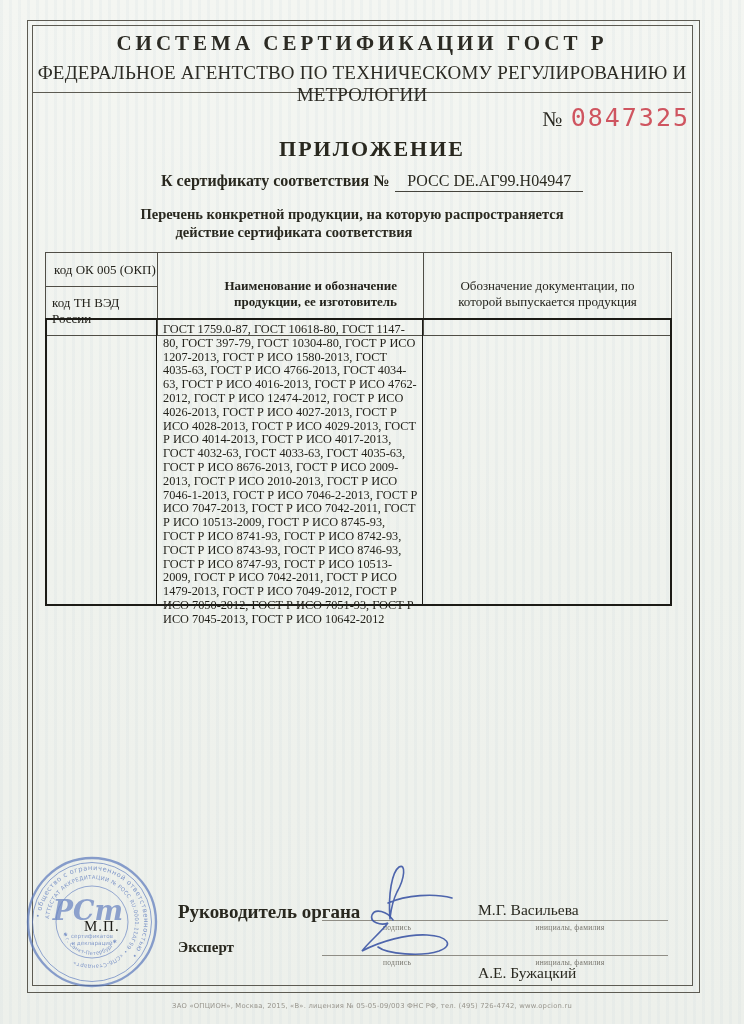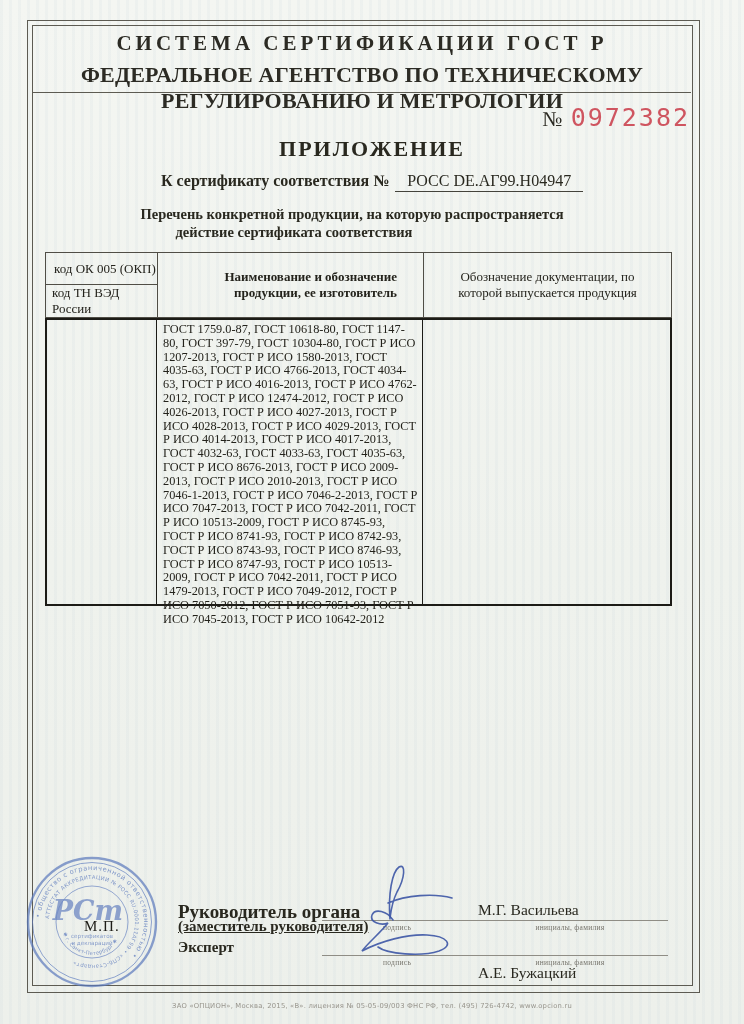--- a/index.html
+++ b/index.html
@@ -16,38 +16,38 @@
   }
   .abs { position:absolute; }
 
   
   .frame-outer { left:27px; top:20px; width:671px; height:971px; border:1.6px solid #5d5b52; }
   .frame-inner { left:32px; top:25px; width:659px; height:959px; border:1.1px solid #5d5b52; }
   .header-divider { left:33px; top:92px; width:658px; height:0; border-top:1.4px solid #5d5b52; }
 
   
   .hdr1 { left:33px; top:31px; width:658px; text-align:center; font-size:21px; font-weight:bold; letter-spacing:4px; color:#2c2b24; }
-  .hdr2 { left:33px; top:62px; width:658px; text-align:center; font-size:22px; font-weight:bold; letter-spacing:0.2px; color:#2c2b24; }
+  .hdr2 { left:33px; top:62px; width:658px; text-align:center; font-size:19px; font-weight:normal; letter-spacing:0.2px; color:#2c2b24; }
 
   
   .doc-number { left:380px; top:103px; width:310px; text-align:right; white-space:nowrap; }
   .doc-number .pref { font-size:21px; color:#2b2a23; margin-right:8px; }
   .doc-number .val { font-family:"DejaVu Sans Mono", monospace; font-size:25px; letter-spacing:2px; color:#cf5560; }
 
   .title { left:0; top:136px; width:744px; text-align:center; font-size:22px; font-weight:bold; letter-spacing:2px; }
 
   .cert-line { left:0; top:172px; width:744px; text-align:center; font-size:16px; }
   .cert-line .lbl { font-weight:bold; }
   .cert-line .val { display:inline-block; padding:0 12px 1px 12px; border-bottom:1px solid #44433b; margin-left:6px; }
 
   .sub1 { left:0; top:206px; width:704px; text-align:center; font-size:14.5px; font-weight:bold; }
   .sub2 { left:0; top:224px; width:588px; text-align:center; font-size:14.5px; font-weight:bold; }
 
   
-  .thead { left:45px; top:252px; width:627px; height:66px; border:1.1px solid #504e46; display:flex; box-sizing:border-box; }
+  .thead { left:45px; top:252px; width:627px; height:84px; border:1.1px solid #504e46; display:flex; box-sizing:border-box; }
   .thead .c1 { width:112px; border-right:1.1px solid #504e46; display:flex; flex-direction:column; box-sizing:border-box; }
   .thead .c1 .top { height:34px; border-bottom:1.1px solid #504e46; display:flex; align-items:center; padding-left:8px; box-sizing:border-box; }
   .thead .c1 .bot { flex:1; display:flex; align-items:center; padding-left:6px; }
   .thead .c2 { width:266px; border-right:1.1px solid #504e46; display:flex; align-items:center; justify-content:center; text-align:right; padding:0 26px; box-sizing:border-box;font-weight:bold; }
   .thead .c3 { flex:1; display:flex; align-items:center; justify-content:center; text-align:center; padding:0 16px; box-sizing:border-box; }
   .thead { font-size:13px; color:#24231c; }
 
   .tbody { left:45px; top:318px; width:627px; height:288px; border:2.2px solid #1c1b16; display:flex; box-sizing:border-box;justify-content:space-between; }
   .tbody .c1 { width:110px; border-right:1.6px solid #1c1b16; box-sizing:border-box; }
   .tbody .c2 { width:266px; border-right:1.6px solid #1c1b16; box-sizing:border-box; padding:3px 4px 0 6px; font-size:12.3px; line-height:13.8px; color:#23221b; }
@@ -84,21 +84,21 @@
 <div class="page">
 
   <div class="abs frame-outer"></div>
   <div class="abs frame-inner"></div>
   <div class="abs header-divider"></div>
 
   <div class="abs hdr1">СИСТЕМА СЕРТИФИКАЦИИ ГОСТ Р</div>
   <div class="abs hdr2">ФЕДЕРАЛЬНОЕ АГЕНТСТВО ПО ТЕХНИЧЕСКОМУ РЕГУЛИРОВАНИЮ И МЕТРОЛОГИИ</div>
 
   <div class="abs doc-number">
-    <span class="pref">№</span><span class="val">0972382</span>
+    <span class="pref">№</span><span class="val">0847325</span>
   </div>
 
   <div class="abs title">ПРИЛОЖЕНИЕ</div>
 
   <div class="abs cert-line">
     <span class="lbl">К сертификату соответствия №</span><span class="val">РОСС DE.АГ99.Н04947</span>
   </div>
 
   <div class="abs sub1">Перечень конкретной продукции,  на которую распространяется</div>
   <div class="abs sub2">действие сертификата соответствия</div>
@@ -135,21 +135,20 @@
       <text font-size="5.2" letter-spacing="0.2" opacity="0.85"><textPath href="#arcInnerBottom" startOffset="8">✱ г. Санкт-Петербург ✱</textPath></text>
       <text x="64" y="66" text-anchor="middle" font-size="27" font-style="italic" font-weight="bold" opacity="0.75" font-family="DejaVu Serif, serif">РСт</text>
       <text x="68" y="84" text-anchor="middle" font-size="5.6" opacity="0.8">сертификатов</text>
       <text x="68" y="91" text-anchor="middle" font-size="5.6" opacity="0.8">и деклараций</text>
     </g>
   </svg>
 
   <div class="abs mp">М.П.</div>
 
   <div class="abs role1a">Руководитель органа</div>
-  <div class="abs role1b">(заместитель руководителя)</div>
   <div class="abs role2">Эксперт</div>
 
   <div class="abs sig-line sl1"></div>
   <div class="abs sig-line sl2"></div>
   <div class="abs sig-line nl1"></div>
   <div class="abs sig-line nl2"></div>
 
   <div class="abs cap cap-s1">подпись</div>
   <div class="abs cap cap-s2">подпись</div>
   <div class="abs cap cap-n1">инициалы, фамилия</div>

